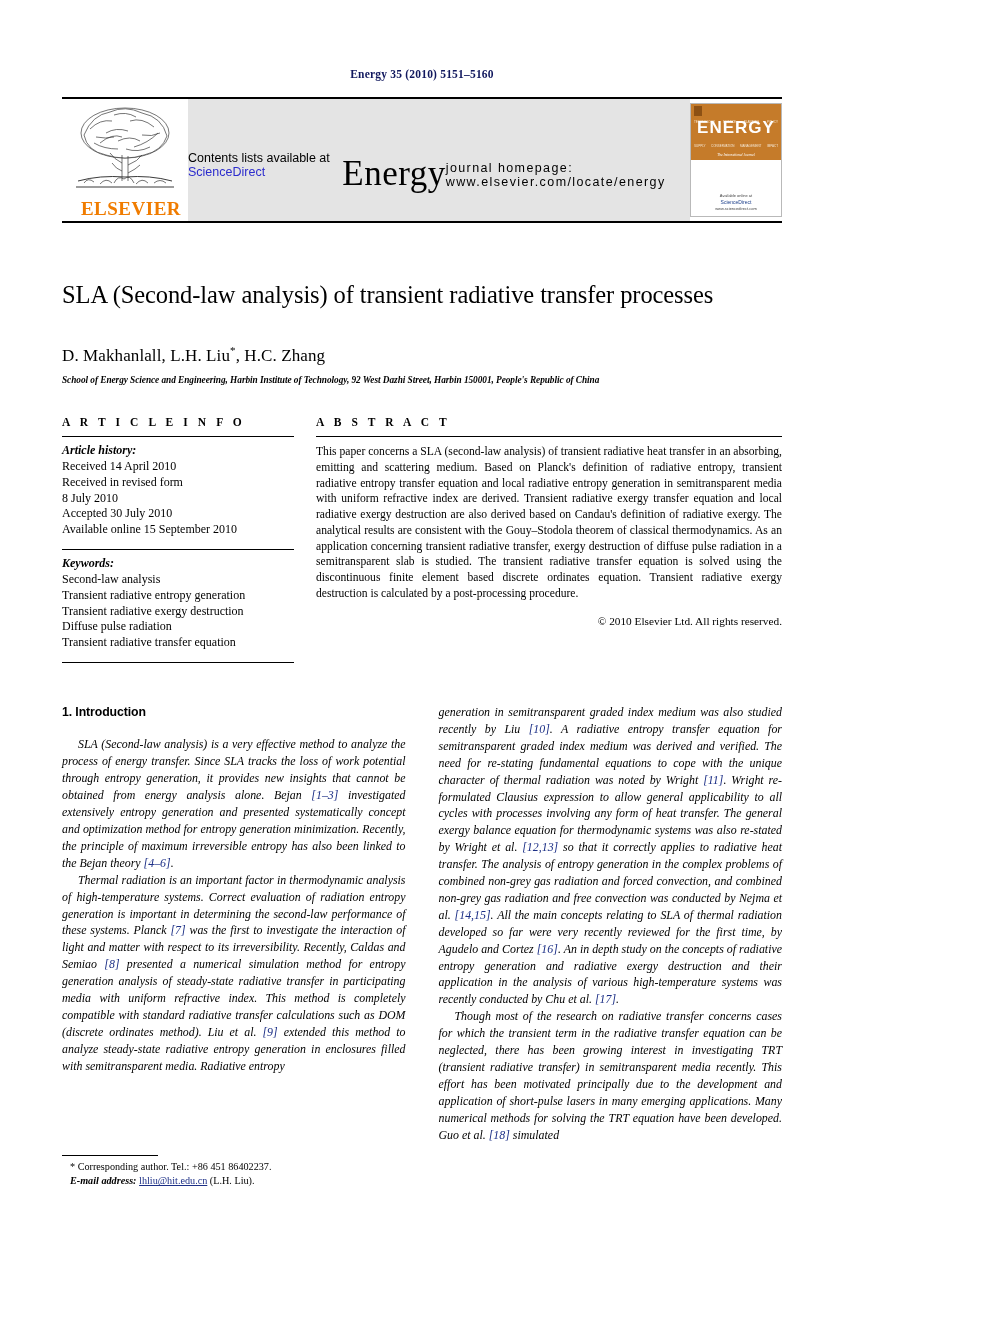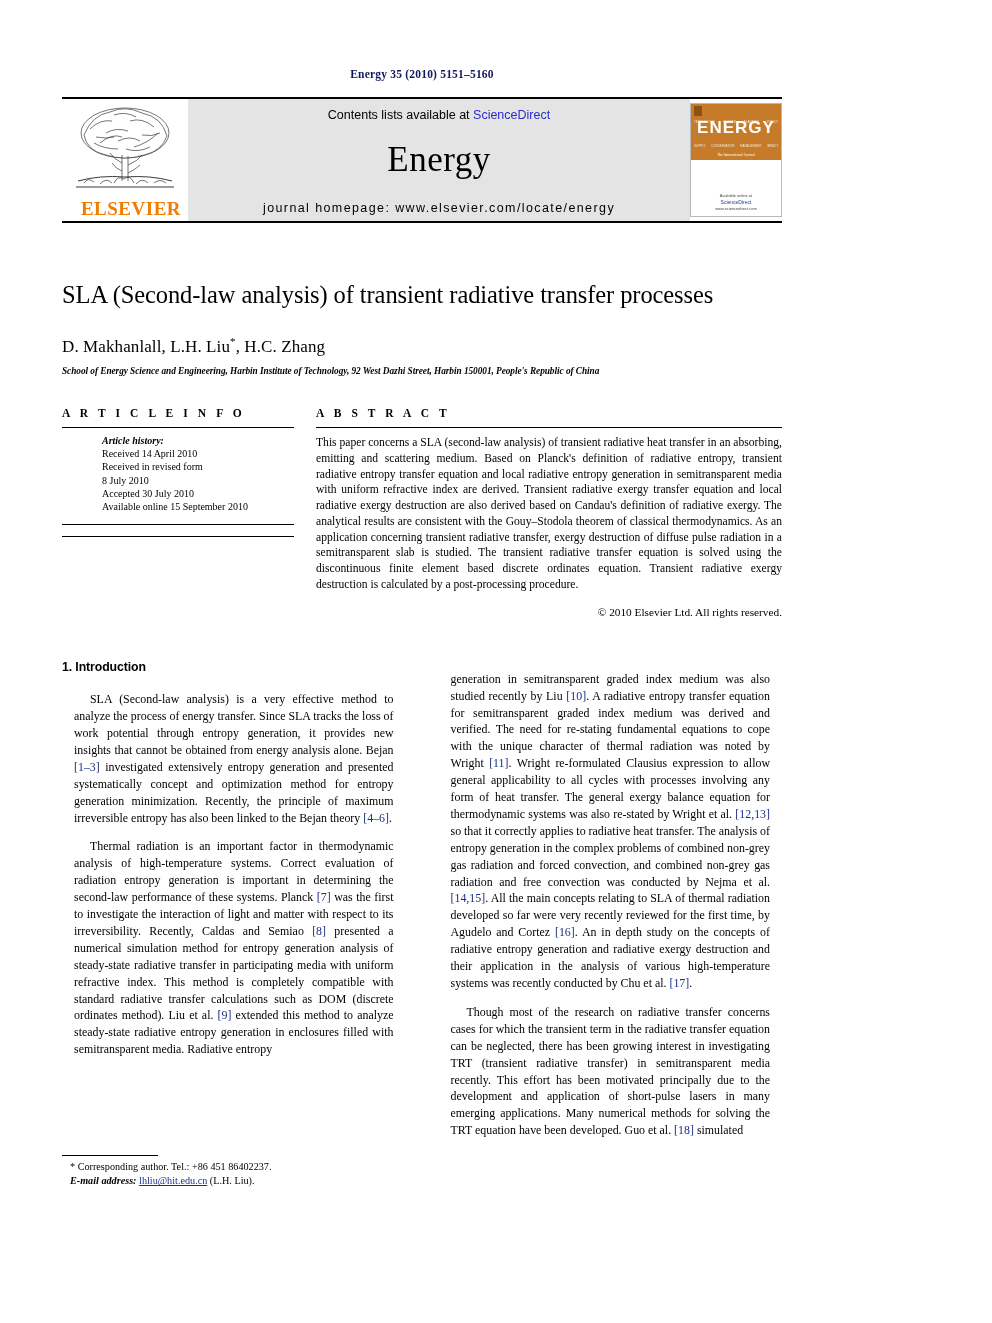--- a/index.html
+++ b/index.html
@@ -62,21 +62,21 @@
     font-family: "Liberation Serif", serif;
     font-size: 19px;
     font-weight: bold;
     color: #f07c00;
     letter-spacing: .5px;
   }
   .masthead-center {
     flex: 1 1 auto;
     background: #e4e4e4;
     display: flex;
-    flex-direction: column;
+    flex-direction: row;
     align-items: center;
     justify-content: flex-start;
     padding-top: 9px;
     box-sizing: border-box;
   }
   .contents-line {
     font-family: "Liberation Sans", sans-serif;
     font-size: 12.5px;
     color: #000;
   }
@@ -164,21 +164,21 @@
   }
   .paper-title {
     font-size: 24.5px;
     font-weight: normal;
     margin: 0;
     line-height: 1.2;
     letter-spacing: -.1px;
   }
   .authors {
     font-size: 17px;
-    margin-top: 26px;
+    margin-top: 35px;
     letter-spacing: .1px;
   }
   .authors sup {
     font-size: 11px;
     vertical-align: super;
   }
   .affiliation {
     font-size: 9.3px;
     font-style: italic;
     font-weight: bold;
@@ -203,24 +203,23 @@
     font-family: "Liberation Serif", serif;
     font-size: 11.5px;
     font-weight: bold;
     letter-spacing: 3.6px;
     margin-bottom: 8px;
   }
   .rule {
     border-top: 1.6px solid #000;
   }
   .info-group {
-    font-size: 10px;
+    font-size: 12px;
     line-height: 1.32;
     padding-top: 6px;
-    margin-left: 40px;
   }
   .info-group .lead {
     font-style: italic;
     font-weight: bold;
   }
   .info-divider {
     border-top: 1.6px solid #000;
     margin-top: 11px;
   }
   .abstract-body {
@@ -248,24 +247,25 @@
     width: 0;
   }
   .sec-title {
     font-family: "Liberation Sans", sans-serif;
     font-size: 12.3px;
     font-weight: bold;
     margin: 0 0 15px 0;
     letter-spacing: -.1px;
   }
   p.para {
-    margin: 12px;
+    margin: 0;
     text-indent: 16px;
     text-align: justify;
     hyphens: auto;
+    font-style: italic;
   }
   .ref {
     color: #1c2f86;
   }
   a.ref { text-decoration: none; }
 
   
   .footnote-wrap {
     position: absolute;
     left: 62px;
@@ -373,20 +373,28 @@
       <div class="rule"></div>
       <div class="info-group">
         <div class="lead">Article history:</div>
         <div>Received 14 April 2010</div>
         <div>Received in revised form</div>
         <div>8 July 2010</div>
         <div>Accepted 30 July 2010</div>
         <div>Available online 15 September 2010</div>
       </div>
       <div class="info-divider"></div>
+      <div class="info-group">
+        <div class="lead">Keywords:</div>
+        <div>Second-law analysis</div>
+        <div>Transient radiative entropy generation</div>
+        <div>Transient radiative exergy destruction</div>
+        <div>Diffuse pulse radiation</div>
+        <div>Transient radiative transfer equation</div>
+      </div>
       <div class="info-divider"></div>
     </div>
 
     <div class="col-abstract">
       <div class="sect-head">A B S T R A C T</div>
       <div class="rule"></div>
       <div class="abstract-body">This paper concerns a SLA (second-law analysis) of transient radiative heat transfer in an absorbing, emitting and scattering medium. Based on Planck's definition of radiative entropy, transient radiative entropy transfer equation and local radiative entropy generation in semitransparent media with uniform refractive index are derived. Transient radiative exergy transfer equation and local radiative exergy destruction are also derived based on Candau's definition of radiative exergy. The analytical results are consistent with the Gouy–Stodola theorem of classical thermodynamics. As an application concerning transient radiative transfer, exergy destruction of diffuse pulse radiation in a semitransparent slab is studied. The transient radiative transfer equation is solved using the discontinuous finite element based discrete ordinates equation. Transient radiative exergy destruction is calculated by a post-processing procedure.</div>
       <div class="copyright">© 2010 Elsevier Ltd. All rights reserved.</div>
     </div>
   </div>

